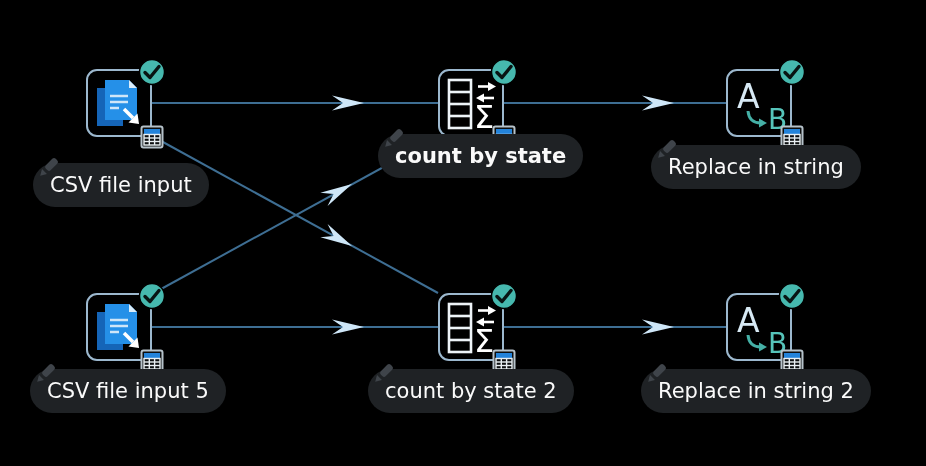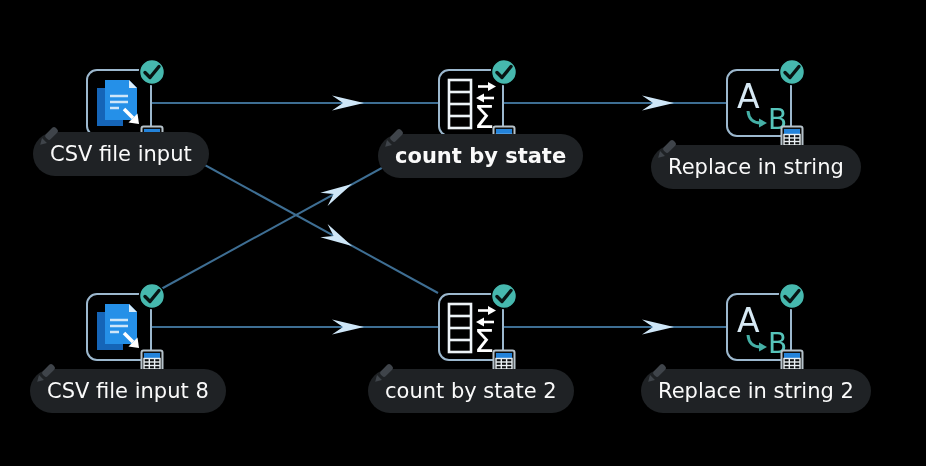--- a/index.html
+++ b/index.html
@@ -207,21 +207,21 @@
       <rect x="1.5" y="1.5" width="21" height="21" rx="2" fill="#0c0e0f" stroke="#b6c2ca" stroke-width="2"></rect>
       <rect x="4" y="4" width="16" height="5" fill="#2383da"></rect>
       <rect x="4" y="9.5" width="16" height="10.5" fill="none" stroke="#e9eff3" stroke-width="1.4"></rect>
       <line x1="9.3" y1="9.5" x2="9.3" y2="20" stroke="#e9eff3" stroke-width="1.4"></line>
       <line x1="14.6" y1="9.5" x2="14.6" y2="20" stroke="#e9eff3" stroke-width="1.4"></line>
       <line x1="4" y1="13" x2="20" y2="13" stroke="#e9eff3" stroke-width="1.4"></line>
       <line x1="4" y1="16.5" x2="20" y2="16.5" stroke="#e9eff3" stroke-width="1.4"></line>
     </svg>
   </div>
 
-  <div class="label-pill" style="left: 33px; top: 132px;">
+  <div class="label-pill" style="left: 33px; top: 163px;">
     <svg class="pencil" width="28" height="28">
       <g transform="rotate(45 14 13)" fill="#3f444a">
         <rect x="10.5" y="1" width="7" height="14" rx="2.5"></rect>
         <polygon points="10.5,18 17.5,18 14,24"></polygon>
       </g>
     </svg>
     <span>CSV file input</span>
   </div>
   <div class="label-pill" style="left: 378px; top: 134px; font-weight: bold;">
     <svg class="pencil" width="28" height="28">
@@ -241,21 +241,21 @@
     </svg>
     <span>Replace in string</span>
   </div>
   <div class="label-pill" style="left: 30px; top: 369px;">
     <svg class="pencil" width="28" height="28">
       <g transform="rotate(45 14 13)" fill="#3f444a">
         <rect x="10.5" y="1" width="7" height="14" rx="2.5"></rect>
         <polygon points="10.5,18 17.5,18 14,24"></polygon>
       </g>
     </svg>
-    <span>CSV file input 8</span>
+    <span>CSV file input 5</span>
   </div>
   <div class="label-pill" style="left: 368px; top: 369px; justify-content: flex-end;">
     <svg class="pencil" width="28" height="28">
       <g transform="rotate(45 14 13)" fill="#3f444a">
         <rect x="10.5" y="1" width="7" height="14" rx="2.5"></rect>
         <polygon points="10.5,18 17.5,18 14,24"></polygon>
       </g>
     </svg>
     <span>count by state 2</span>
   </div>

